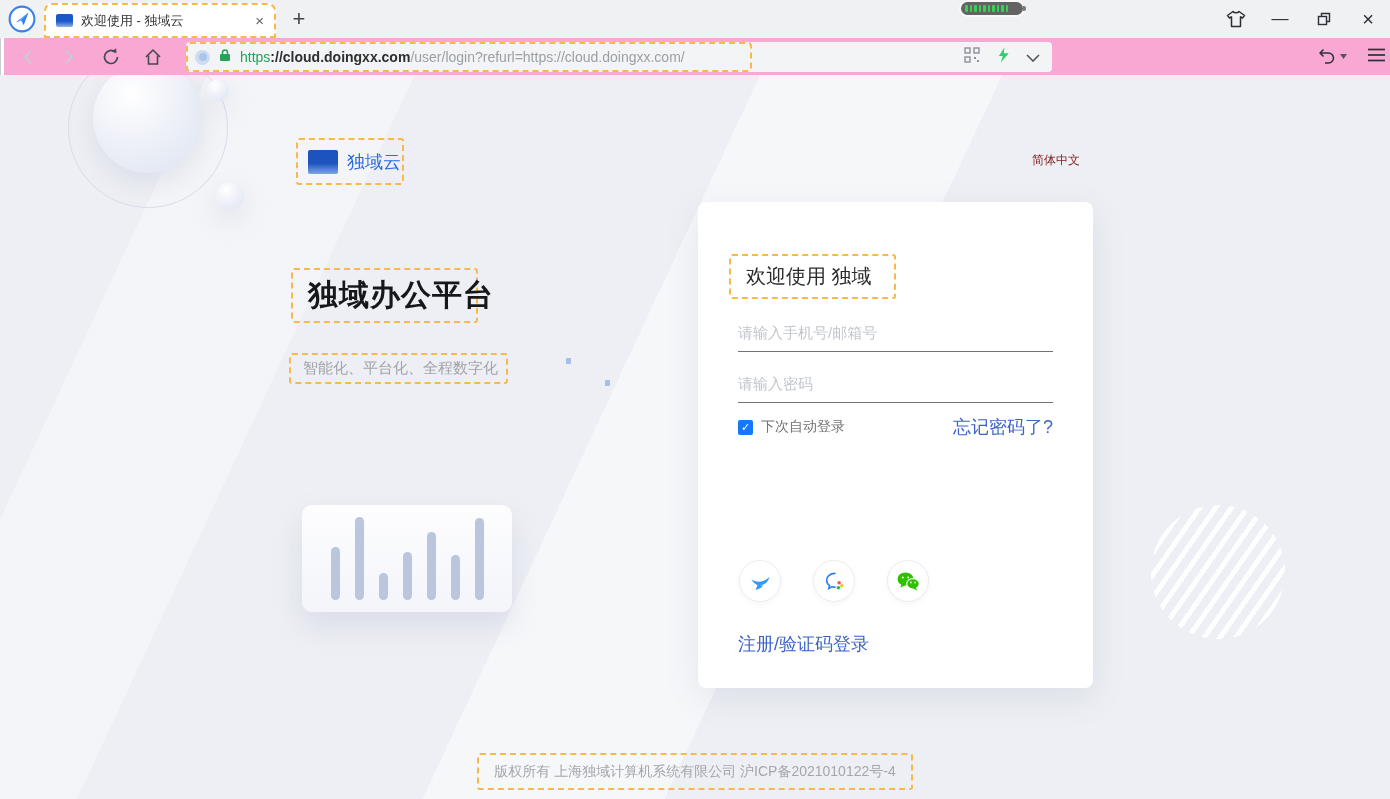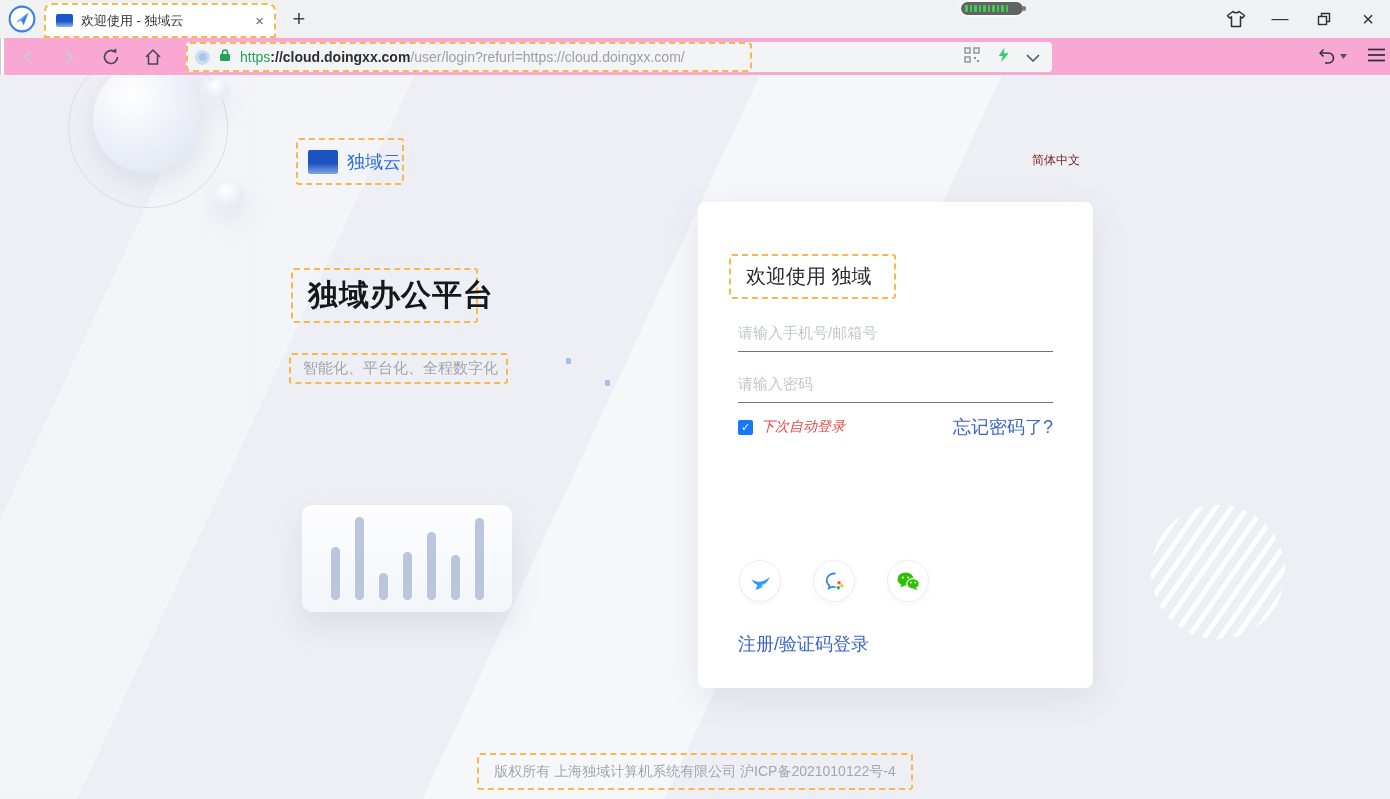--- a/index.html
+++ b/index.html
@@ -80,21 +80,21 @@
   .login-title-box{position:absolute;left:31px;top:52px;width:167px;height:45px;display:flex;align-items:center;padding-left:15px;}
   .login-title{font-size:20px;color:#2b2b2b;white-space:nowrap;}
   .field{position:absolute;left:40px;width:315px;height:38px;}
   .field input{width:100%;height:100%;border:none;border-bottom:1px solid #737373;background:transparent;
       font-size:15px;color:#333;outline:none;}
   .field input::placeholder{color:#c2c6cc;}
   .row-options{position:absolute;left:40px;top:213px;width:315px;display:flex;align-items:center;justify-content:space-between;}
   .chk-group{display:flex;align-items:center;gap:8px;}
   .checkbox{width:15px;height:15px;background:var(--accent);border-radius:2px;color:#fff;font-size:11px;
       display:flex;align-items:center;justify-content:center;line-height:1;}
-  .chk-label{font-size:14px;color:#ef4444;font-style:italic;}
+  .chk-label{font-size:14px;color:#737373;}
   .link{font-size:18px;color:var(--link);cursor:pointer;white-space:nowrap;text-align:right;}
   .login-btn{position:absolute;left:40px;top:282px;width:315px;height:43px;background:var(--accent);border-radius:4px;
       color:#fff;font-size:17px;letter-spacing:2px;display:flex;align-items:center;justify-content:center;cursor:pointer;}
   .socials{position:absolute;left:41px;top:358px;display:flex;gap:32px;}
   .social{width:42px;height:42px;border-radius:50%;background:#fff;border:1px solid #ebedf0;
       box-shadow:0 2px 6px rgba(0,0,0,.04);display:flex;align-items:center;justify-content:center;cursor:pointer;}
   .register{position:absolute;left:40px;top:430px;}
 
   .footer-wrap{position:absolute;left:0;bottom:9px;width:100%;text-align:center;}
   .footer-box{display:inline-block;padding:7px 15px;}

